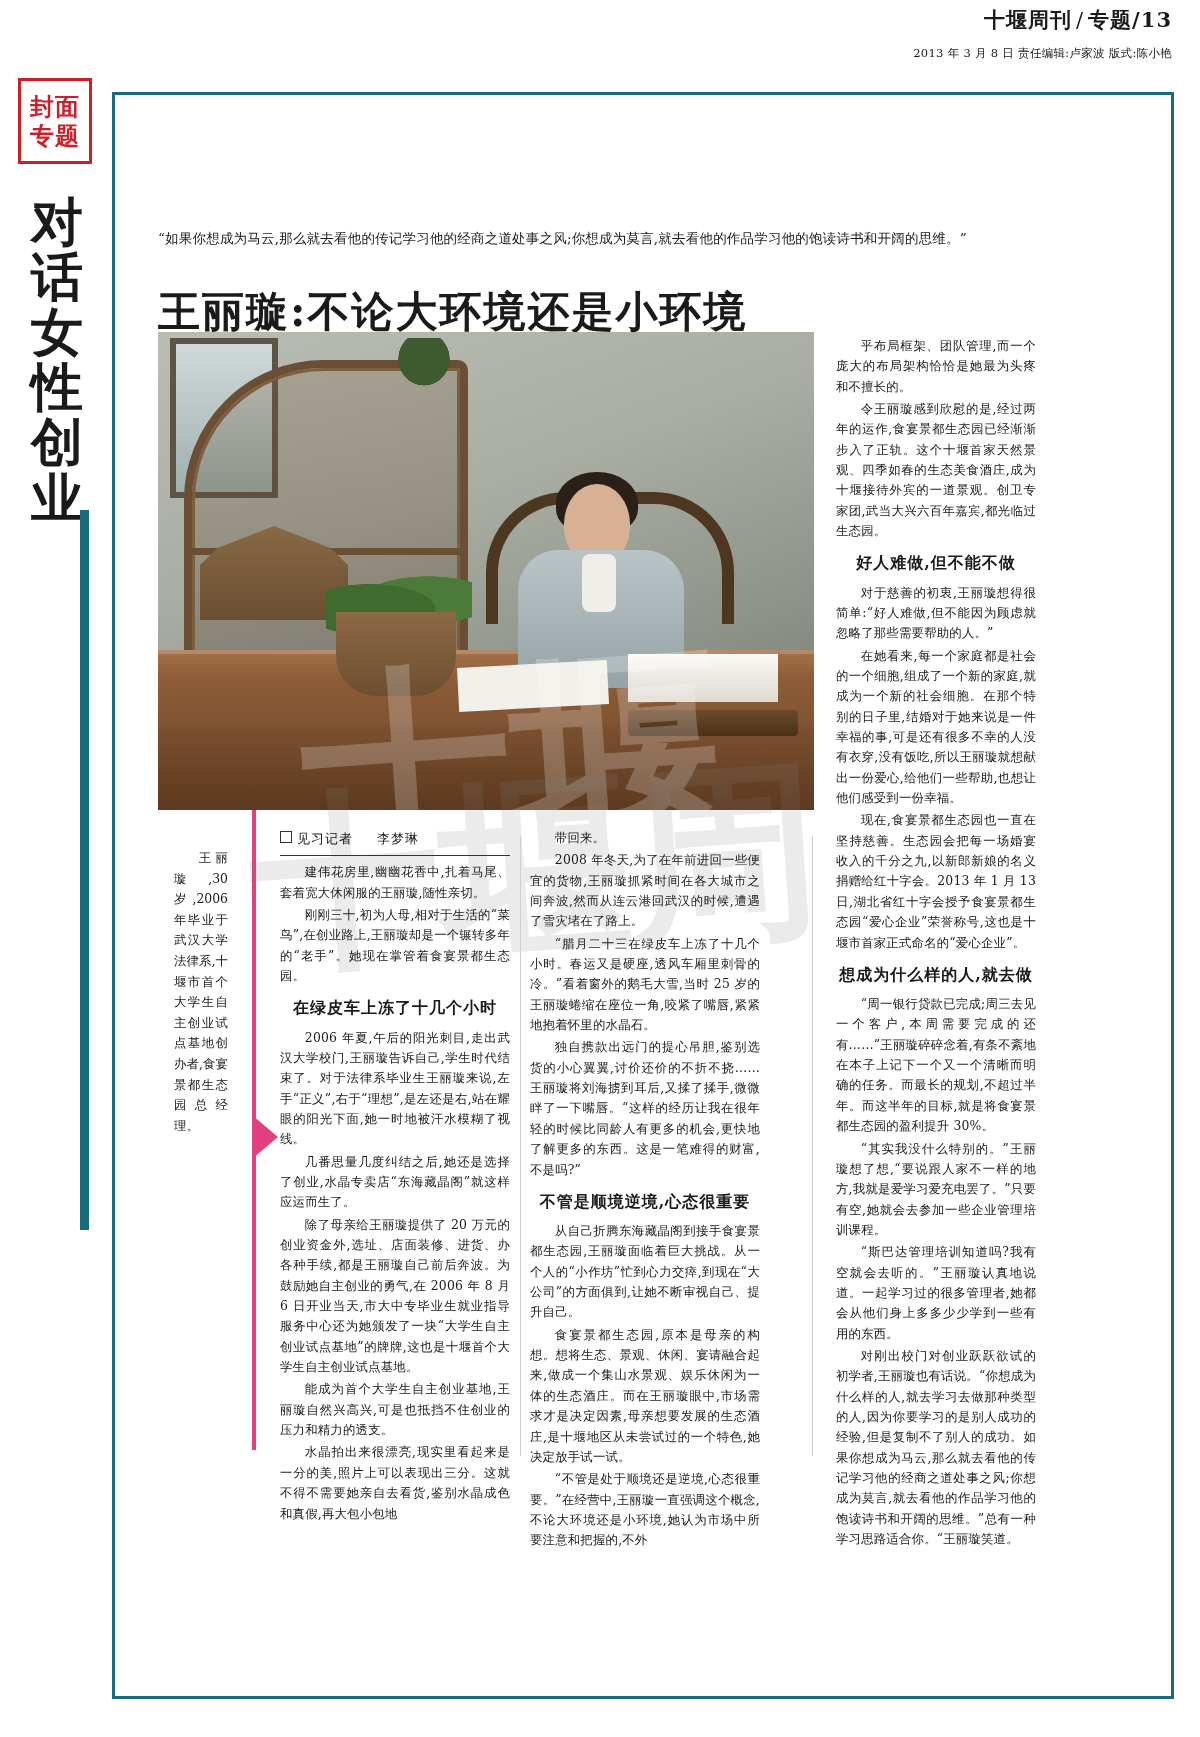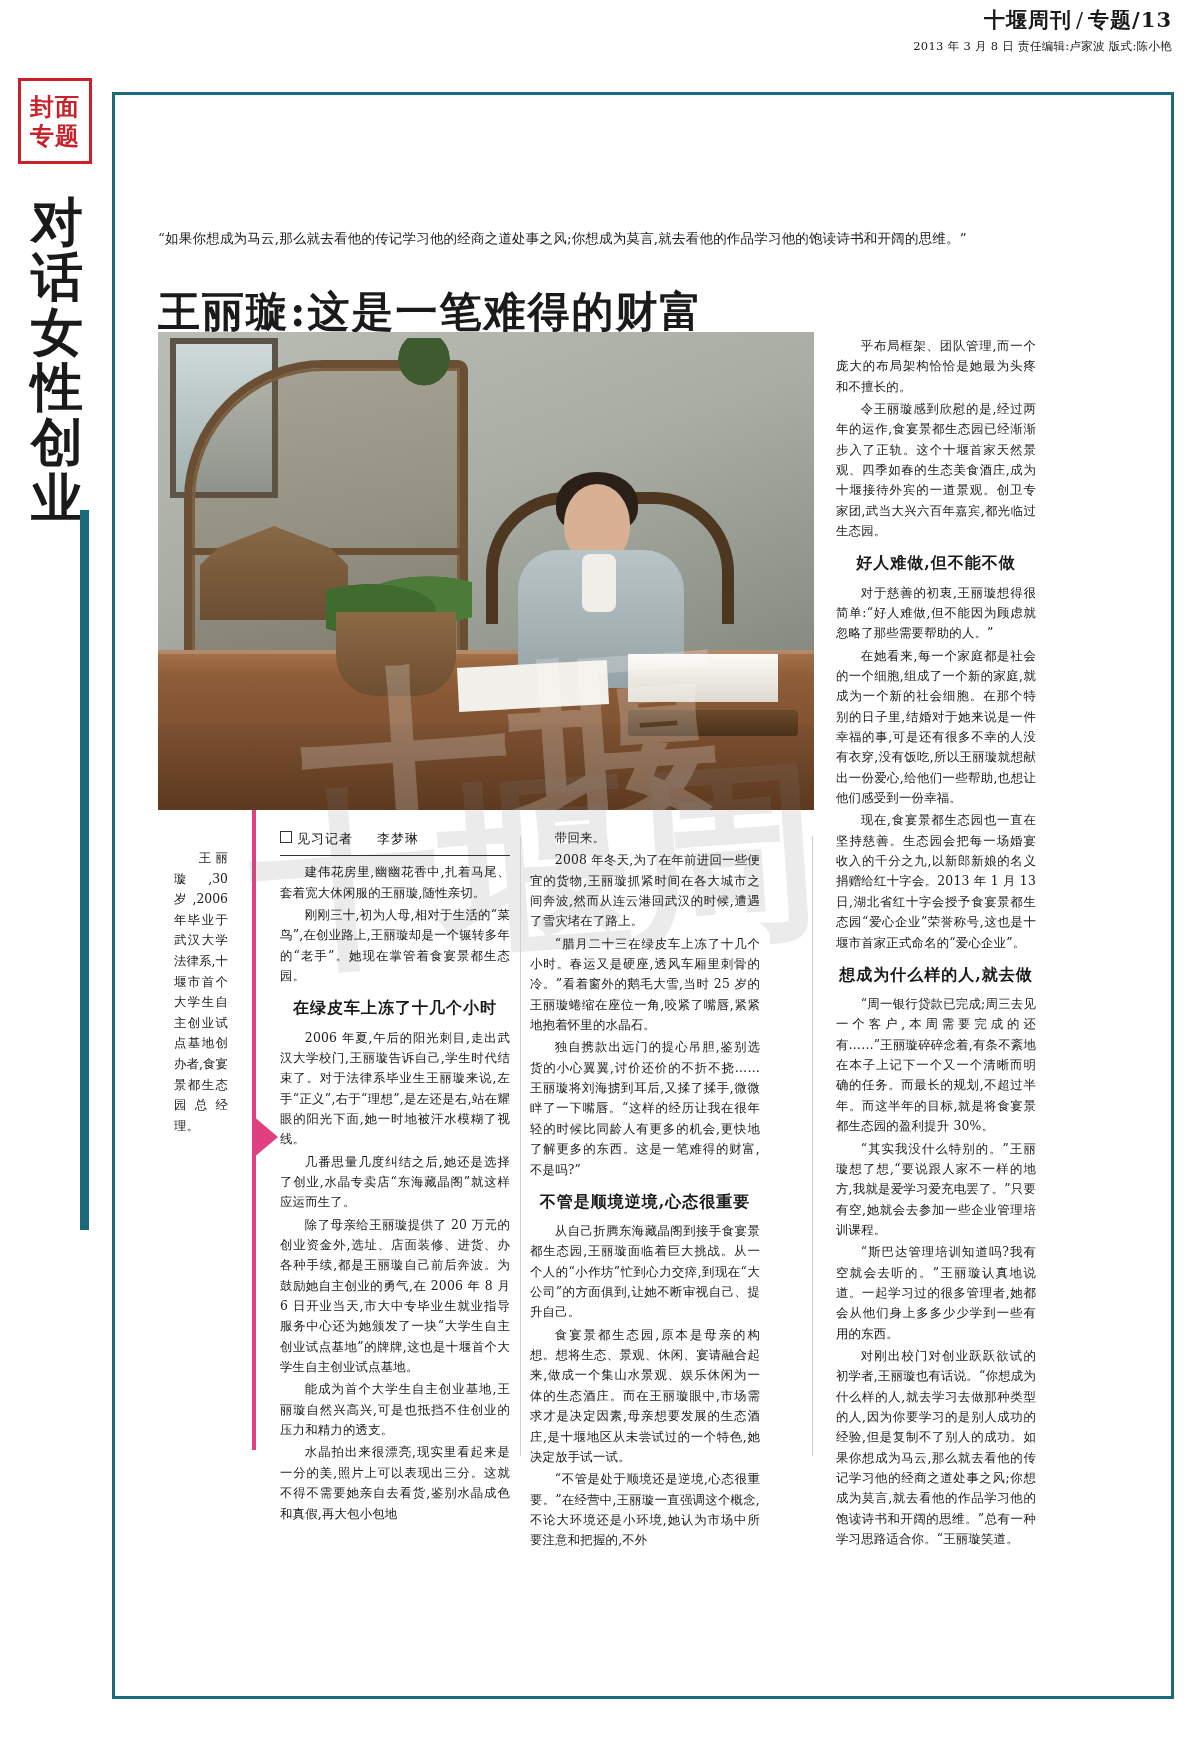--- a/index.html
+++ b/index.html
@@ -14,21 +14,21 @@
   
   .masthead {
     position:absolute; top:6px; right:28px; text-align:right;
   }
   .masthead .line1 {
     font-size:21px; font-weight:bold; letter-spacing:1px;
   }
   .masthead .line1 .sep { font-weight:normal; margin:0 4px; }
   .masthead .line1 .pg { font-weight:bold; }
   .masthead .line2 {
-    font-size:11.5px; margin-top:5px; letter-spacing:0.3px;
+    font-size:11.5px; margin-top:12px; letter-spacing:0.3px;
   }
   
   .rule-top {
     position:absolute; left:112px; top:92px; width:1062px; height:3px;
     background:#1a6a7c;
   }
   .rule-bottom {
     position:absolute; left:112px; bottom:38px; width:1062px; height:3px;
     background:#1a6a7c;
   }
@@ -269,21 +269,21 @@
   <span>封面</span>
   <span>专题</span>
 </div>
 
 <div class="vert-title">对话女性创业</div>
 <div class="vbar"></div>
 <div class="pinkline"></div>
 <div class="pinkarrow"></div>
 
 <div class="pullquote">“如果你想成为马云,那么就去看他的传记学习他的经商之道处事之风;你想成为莫言,就去看他的作品学习他的饱读诗书和开阔的思维。”</div>
-<h1 class="headline">王丽璇:这是一笔难得的财富</h1>
+<h1 class="headline">王丽璇:不论大环境还是小环境</h1>
 
 <div class="photo">
   <div class="wall"></div>
   <div class="window"></div>
   <div class="shelfunit"></div>
   <div class="hangplant"></div>
   <div class="miniature"></div>
   <div class="plant1"></div>
   <div class="plant2"></div>
   <div class="desk"></div>

